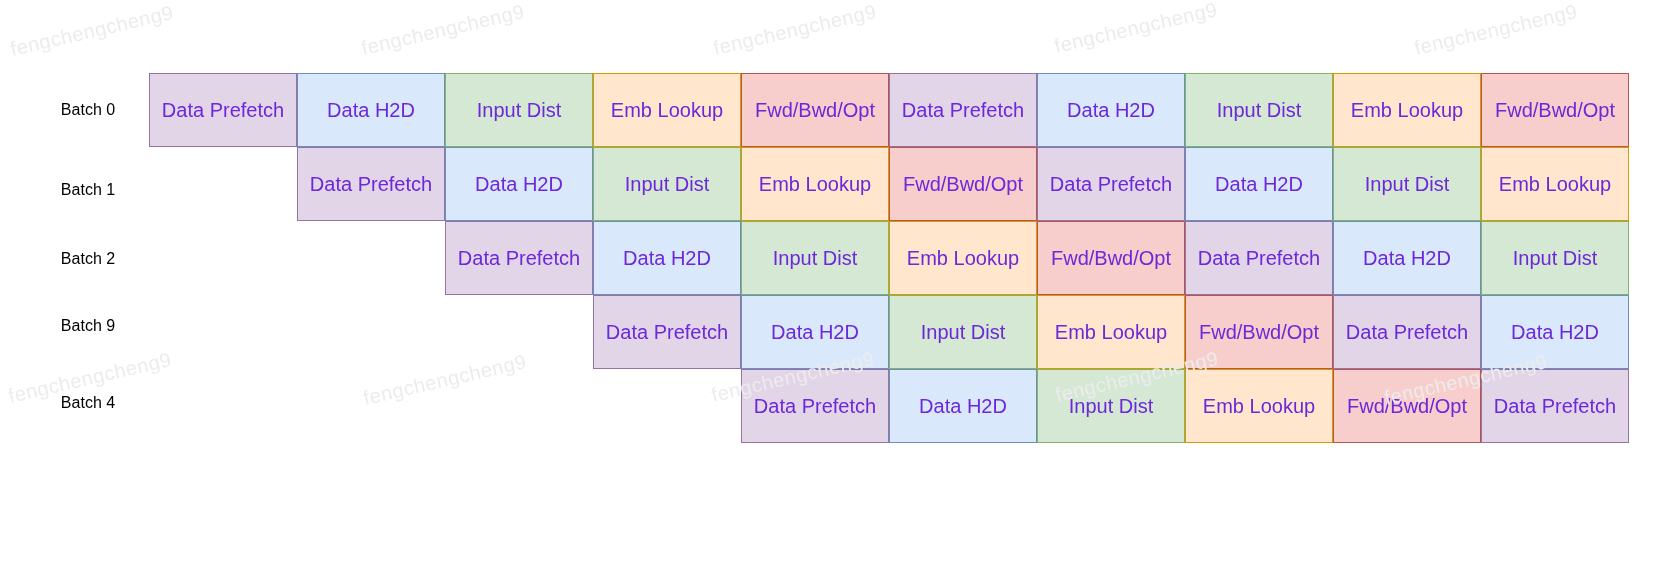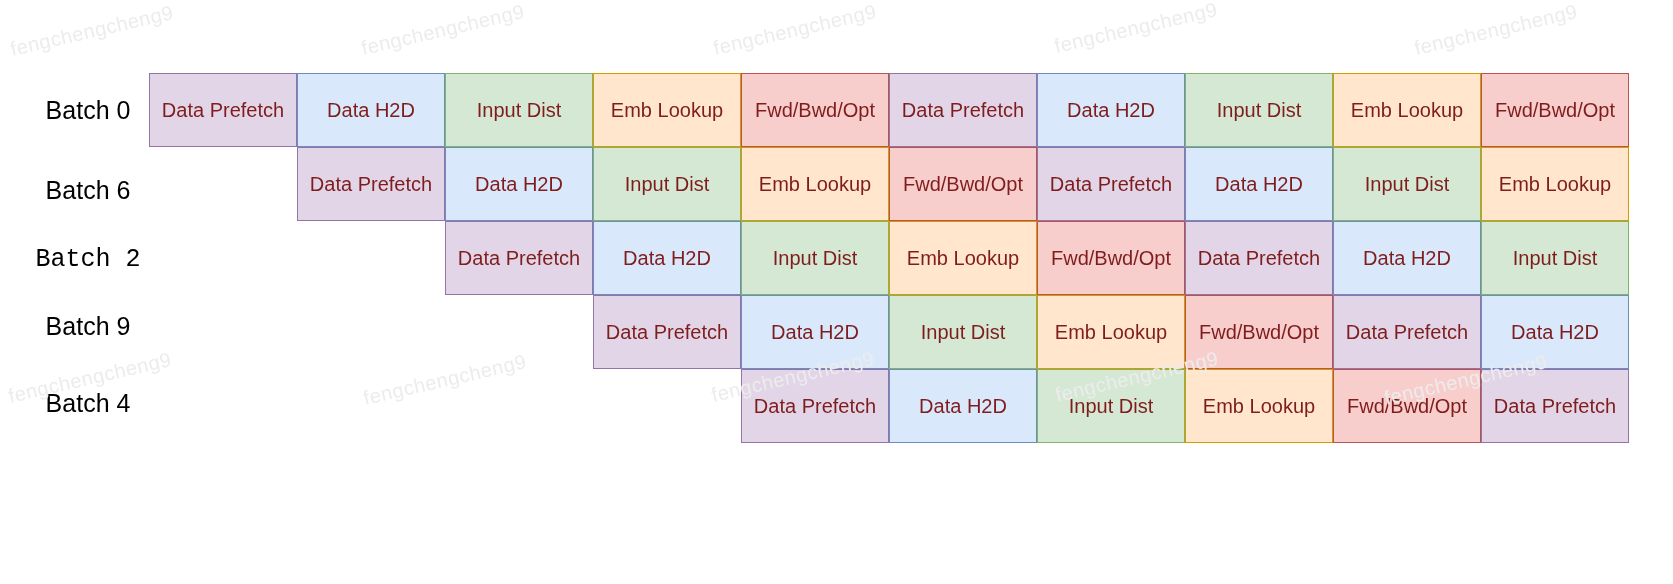--- a/index.html
+++ b/index.html
@@ -17,28 +17,28 @@
   }
   .cell {
     position: absolute;
     box-sizing: border-box;
     border: 1.5px solid #000;
     display: flex;
     align-items: center;
     justify-content: center;
     font-size: 20px;
     line-height: 1;
-    color: #7f1d1d;
+    color: #6d28d9;
     white-space: nowrap;
     z-index: 2;
   }
   .batch-label {
     position: absolute;
     transform: translate(-50%, -50%);
-    font-size: 25px;
+    font-size: 16px;
     color: #000000;
     white-space: nowrap;
     z-index: 3;
   }
   .watermark {
     position: absolute;
     transform: translate(-50%, -50%) rotate(-13deg);
     font-size: 20px;
     letter-spacing: 0.5px;
     white-space: nowrap;
@@ -54,31 +54,31 @@
     <div class="cell" style="left: 149px; top: 73px; width: 148px; height: 74px; background: rgb(225, 213, 231); border-color: rgb(150, 115, 166);">Data Prefetch</div>
     <div class="cell" style="left: 297px; top: 73px; width: 148px; height: 74px; background: rgb(218, 232, 252); border-color: rgb(108, 142, 191);">Data H2D</div>
     <div class="cell" style="left: 445px; top: 73px; width: 148px; height: 74px; background: rgb(213, 232, 212); border-color: rgb(130, 179, 102);">Input Dist</div>
     <div class="cell" style="left: 593px; top: 73px; width: 148px; height: 74px; background: rgb(255, 230, 204); border-color: rgb(215, 155, 0);">Emb Lookup</div>
     <div class="cell" style="left: 741px; top: 73px; width: 148px; height: 74px; background: rgb(248, 206, 204); border-color: rgb(184, 84, 80);">Fwd/Bwd/Opt</div>
     <div class="cell" style="left: 889px; top: 73px; width: 148px; height: 74px; background: rgb(225, 213, 231); border-color: rgb(150, 115, 166);">Data Prefetch</div>
     <div class="cell" style="left: 1037px; top: 73px; width: 148px; height: 74px; background: rgb(218, 232, 252); border-color: rgb(108, 142, 191);">Data H2D</div>
     <div class="cell" style="left: 1185px; top: 73px; width: 148px; height: 74px; background: rgb(213, 232, 212); border-color: rgb(130, 179, 102);">Input Dist</div>
     <div class="cell" style="left: 1333px; top: 73px; width: 148px; height: 74px; background: rgb(255, 230, 204); border-color: rgb(215, 155, 0);">Emb Lookup</div>
     <div class="cell" style="left: 1481px; top: 73px; width: 148px; height: 74px; background: rgb(248, 206, 204); border-color: rgb(184, 84, 80);">Fwd/Bwd/Opt</div>
-    <div class="batch-label" style="left: 88px; top: 190px;">Batch 6</div>
+    <div class="batch-label" style="left: 88px; top: 190px;">Batch 1</div>
     <div class="cell" style="left: 297px; top: 147px; width: 148px; height: 74px; background: rgb(225, 213, 231); border-color: rgb(150, 115, 166);">Data Prefetch</div>
     <div class="cell" style="left: 445px; top: 147px; width: 148px; height: 74px; background: rgb(218, 232, 252); border-color: rgb(108, 142, 191);">Data H2D</div>
     <div class="cell" style="left: 593px; top: 147px; width: 148px; height: 74px; background: rgb(213, 232, 212); border-color: rgb(130, 179, 102);">Input Dist</div>
     <div class="cell" style="left: 741px; top: 147px; width: 148px; height: 74px; background: rgb(255, 230, 204); border-color: rgb(215, 155, 0);">Emb Lookup</div>
     <div class="cell" style="left: 889px; top: 147px; width: 148px; height: 74px; background: rgb(248, 206, 204); border-color: rgb(184, 84, 80);">Fwd/Bwd/Opt</div>
     <div class="cell" style="left: 1037px; top: 147px; width: 148px; height: 74px; background: rgb(225, 213, 231); border-color: rgb(150, 115, 166);">Data Prefetch</div>
     <div class="cell" style="left: 1185px; top: 147px; width: 148px; height: 74px; background: rgb(218, 232, 252); border-color: rgb(108, 142, 191);">Data H2D</div>
     <div class="cell" style="left: 1333px; top: 147px; width: 148px; height: 74px; background: rgb(213, 232, 212); border-color: rgb(130, 179, 102);">Input Dist</div>
     <div class="cell" style="left: 1481px; top: 147px; width: 148px; height: 74px; background: rgb(255, 230, 204); border-color: rgb(215, 155, 0);">Emb Lookup</div>
-    <div class="batch-label" style="left: 88px; top: 259px; font-family: Liberation Mono, monospace;">Batch 2</div>
+    <div class="batch-label" style="left: 88px; top: 259px;">Batch 2</div>
     <div class="cell" style="left: 445px; top: 221px; width: 148px; height: 74px; background: rgb(225, 213, 231); border-color: rgb(150, 115, 166);">Data Prefetch</div>
     <div class="cell" style="left: 593px; top: 221px; width: 148px; height: 74px; background: rgb(218, 232, 252); border-color: rgb(108, 142, 191);">Data H2D</div>
     <div class="cell" style="left: 741px; top: 221px; width: 148px; height: 74px; background: rgb(213, 232, 212); border-color: rgb(130, 179, 102);">Input Dist</div>
     <div class="cell" style="left: 889px; top: 221px; width: 148px; height: 74px; background: rgb(255, 230, 204); border-color: rgb(215, 155, 0);">Emb Lookup</div>
     <div class="cell" style="left: 1037px; top: 221px; width: 148px; height: 74px; background: rgb(248, 206, 204); border-color: rgb(184, 84, 80);">Fwd/Bwd/Opt</div>
     <div class="cell" style="left: 1185px; top: 221px; width: 148px; height: 74px; background: rgb(225, 213, 231); border-color: rgb(150, 115, 166);">Data Prefetch</div>
     <div class="cell" style="left: 1333px; top: 221px; width: 148px; height: 74px; background: rgb(218, 232, 252); border-color: rgb(108, 142, 191);">Data H2D</div>
     <div class="cell" style="left: 1481px; top: 221px; width: 148px; height: 74px; background: rgb(213, 232, 212); border-color: rgb(130, 179, 102);">Input Dist</div>
     <div class="batch-label" style="left: 88px; top: 326px;">Batch 9</div>
     <div class="cell" style="left: 593px; top: 295px; width: 148px; height: 74px; background: rgb(225, 213, 231); border-color: rgb(150, 115, 166);">Data Prefetch</div>

